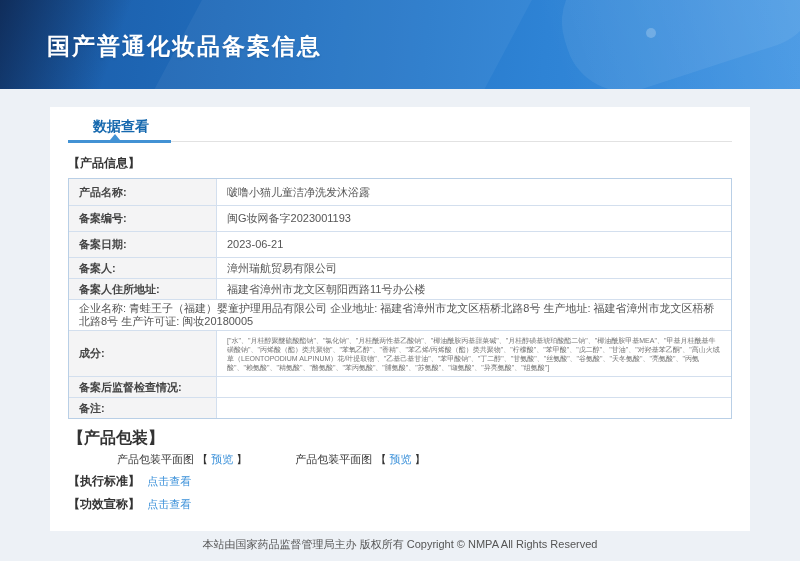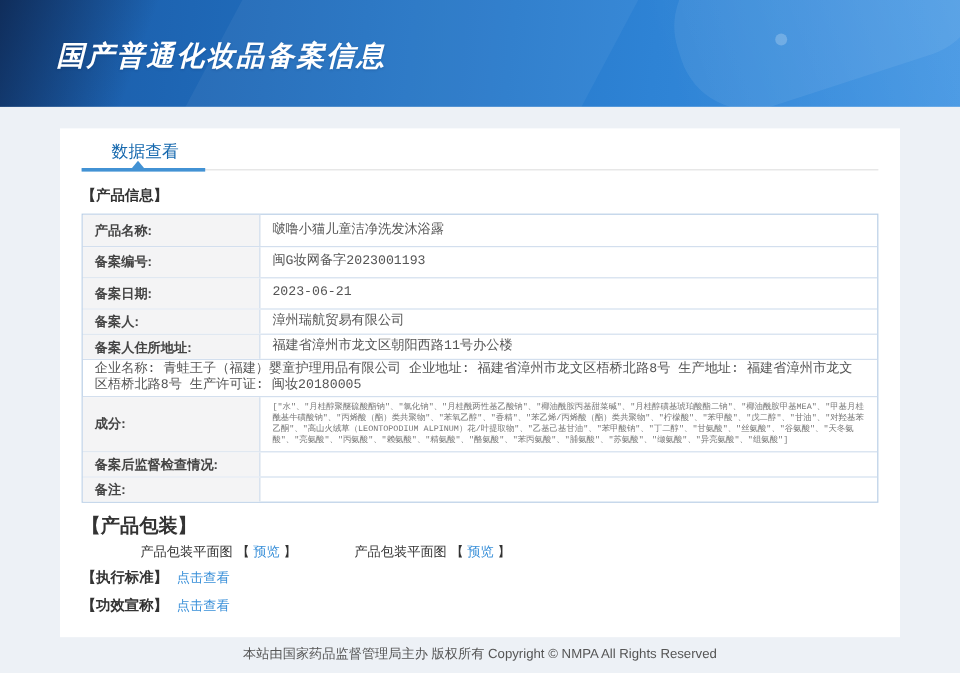--- a/index.html
+++ b/index.html
@@ -11,21 +11,20 @@
     overflow:hidden;
   }
   
   .header {
     position:absolute; left:0; top:0; width:800px; height:89px;
     background:
       linear-gradient(110deg, rgba(13,34,72,.80) 0%, rgba(13,34,72,0) 16%),
       linear-gradient(250deg, rgba(255,255,255,.10) 0%, rgba(255,255,255,0) 32%),
       linear-gradient(96deg, #1a5aa6 0%, #2271c1 38%, #2e83d5 68%, #3c92e2 100%);
     overflow:hidden;
-    font-style:italic;
   }
   .hdr-shape1 {
     position:absolute; left:170px; top:-40px; width:330px; height:200px;
     background:rgba(255,255,255,.05);
     transform:skewX(-28deg);
   }
   .hdr-shape2 {
     position:absolute; left:560px; top:-60px; width:260px; height:130px;
     background:rgba(255,255,255,.07);
     border-radius:60px;
@@ -41,40 +40,40 @@
     text-shadow:0 1px 2px rgba(0,40,90,.25);
   }
   
   .card {
     position:absolute; left:50px; top:107px; width:700px; height:424px;
     background:#ffffff;
   }
   .tabbar { position:relative; height:35px; margin:0 18px; }
   .tab {
     position:absolute; left:25px; top:11px;
-    font-size:14px; font-weight:normal; color:#1568ae; cursor:pointer;
+    font-size:14px; font-weight:bold; color:#1568ae; cursor:pointer;
   }
   .tab-line { position:absolute; left:0; right:0; bottom:0; height:1px; background:#e2e2e2; }
   .tab-bar-active { position:absolute; left:0; bottom:-1px; width:103px; height:3px; background:#4292d4; }
   .tab-caret {
     position:absolute; left:42px; bottom:2px; width:0; height:0;
     border-left:5px solid transparent; border-right:5px solid transparent;
     border-bottom:6px solid #4292d4;
   }
   .section-title { margin:13px 18px 6px; font-size:12px; font-weight:bold; color:#333; }
   
   .info-table { margin:0 18px; border:1px solid #b9cfe6; font-size:11px; color:#555; }
   .t-row { display:flex; border-top:1px solid #d3dfee; }
   .t-row:first-child { border-top:0; }
   .t-label {
     flex:0 0 148px; background:#f4f4f5; border-right:1px solid #d3dfee;
     font-weight:bold; color:#444; padding:2px 10px;
     display:flex; align-items:center;
   }
-  .t-value { flex:1; padding:2px 10px; display:flex; align-items:center; line-height:13px;font-family:Liberation Mono, monospace; }
+  .t-value { flex:1; padding:2px 10px; display:flex; align-items:center; line-height:13px; }
   .rh-a { min-height:26px; }
   .rh-b { min-height:21px; }
   .rh-c { min-height:30px; }
   .rh-ing { min-height:46px; }
   .ing-text { font-size:7px; line-height:9px; color:#777; letter-spacing:0; }
   
   .pkg-title { margin:9px 18px 3px; font-size:16px; font-weight:bold; color:#333; }
   .pkg-line { margin:3px 18px 5px 67px; font-size:11px; color:#333; }
   .pkg-group { display:inline-block; }
   .pkg-gap { display:inline-block; width:42px; }

